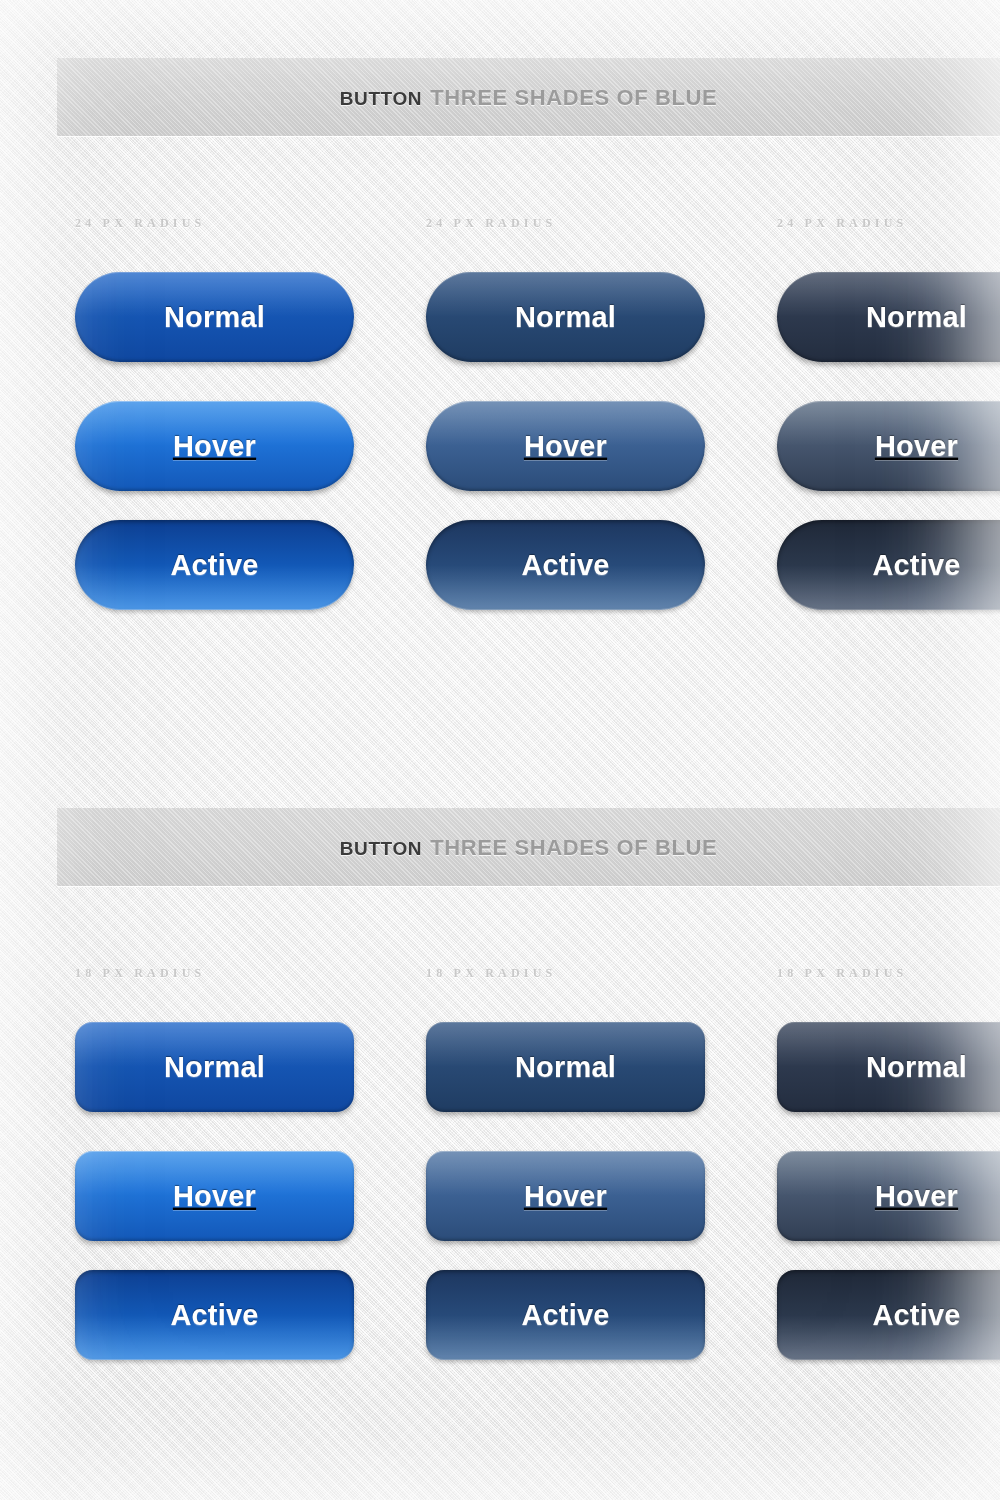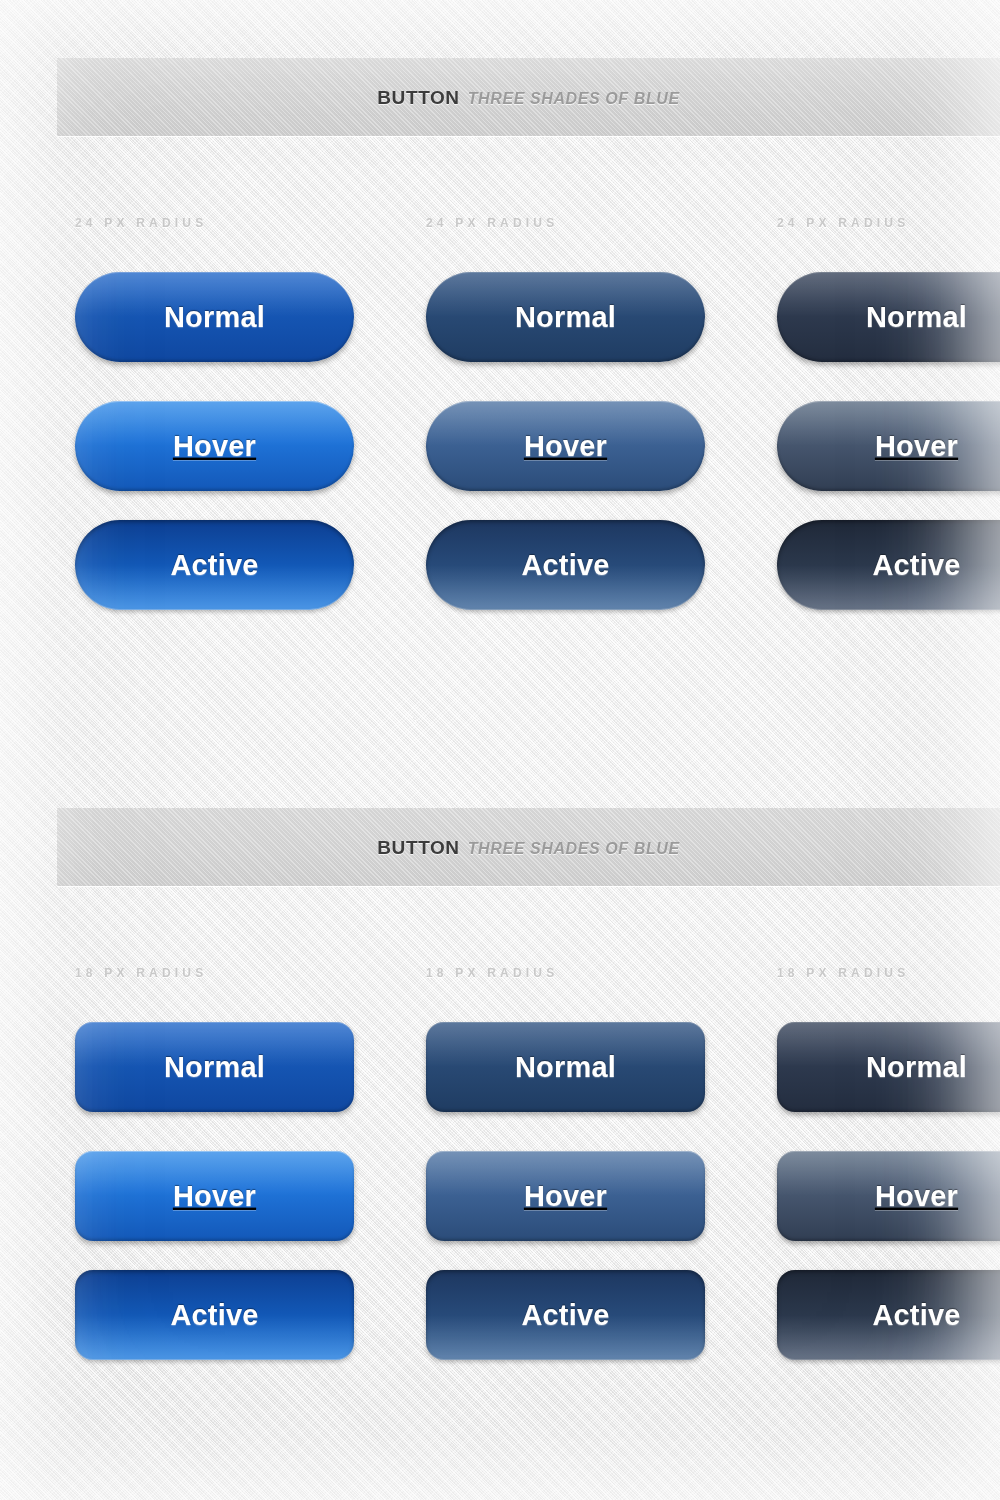--- a/index.html
+++ b/index.html
@@ -97,32 +97,31 @@
     transform: translateY(1px);
   }
   .header-strong {
     font-size: 19px;
     font-weight: bold;
     color: #3b3b3b;
     letter-spacing: 0.6px;
     text-shadow: 0 1px 0 rgba(255,255,255,0.75);
   }
   .header-light {
-    font-size: 16px;
+    font-size: 22px;
     font-weight: bold;
     color: #9b9b9b;
     letter-spacing: 0.6px;
     text-shadow: 0 1px 0 rgba(255,255,255,0.75);
-    font-style: italic;
   }
 
   
   .radius-label {
     position: absolute;
-    font-family: Liberation Sans, sans-serif;
+    font-family: Liberation Serif, serif;
     font-size: 12px;
     font-weight: bold;
     letter-spacing: 4.2px;
     color: #c9c9c9;
     text-shadow: 0 1px 0 rgba(255,255,255,0.95);
     top: 216px;
     white-space: nowrap;
   }
 
   

